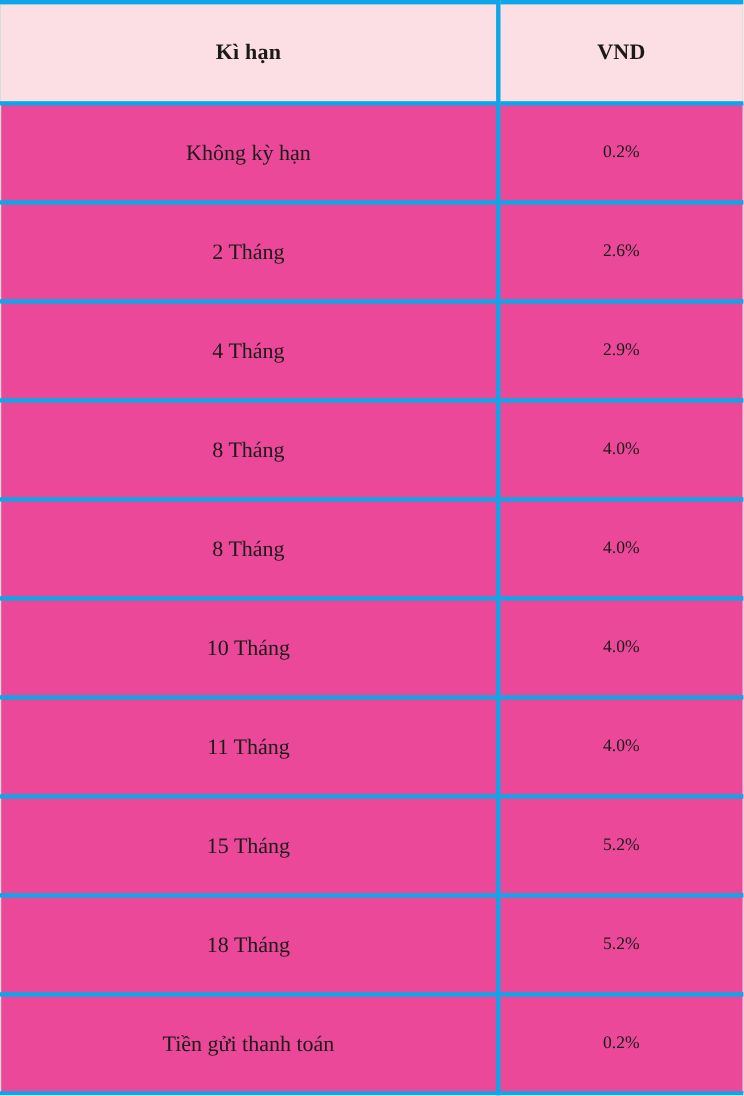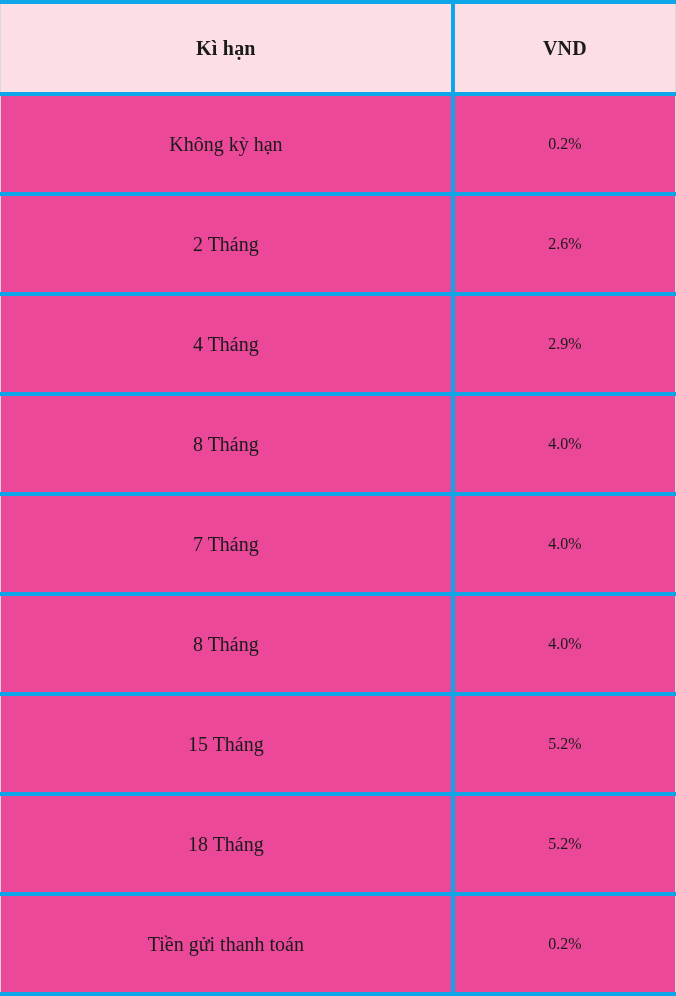--- a/index.html
+++ b/index.html
@@ -84,25 +84,29 @@
         </tr>
         <tr>
           <td class="term">4 Tháng</td>
           <td class="value">2.9%</td>
         </tr>
         <tr>
           <td class="term">8 Tháng</td>
           <td class="value">4.0%</td>
         </tr>
         <tr>
-          <td class="term">7 Tháng</td>
+          <td class="term">8 Tháng</td>
           <td class="value">4.0%</td>
         </tr>
         <tr>
-          <td class="term">8 Tháng</td>
+          <td class="term">10 Tháng</td>
+          <td class="value">4.0%</td>
+        </tr>
+        <tr>
+          <td class="term">11 Tháng</td>
           <td class="value">4.0%</td>
         </tr>
         <tr>
           <td class="term">15 Tháng</td>
           <td class="value">5.2%</td>
         </tr>
         <tr>
           <td class="term">18 Tháng</td>
           <td class="value">5.2%</td>
         </tr>

